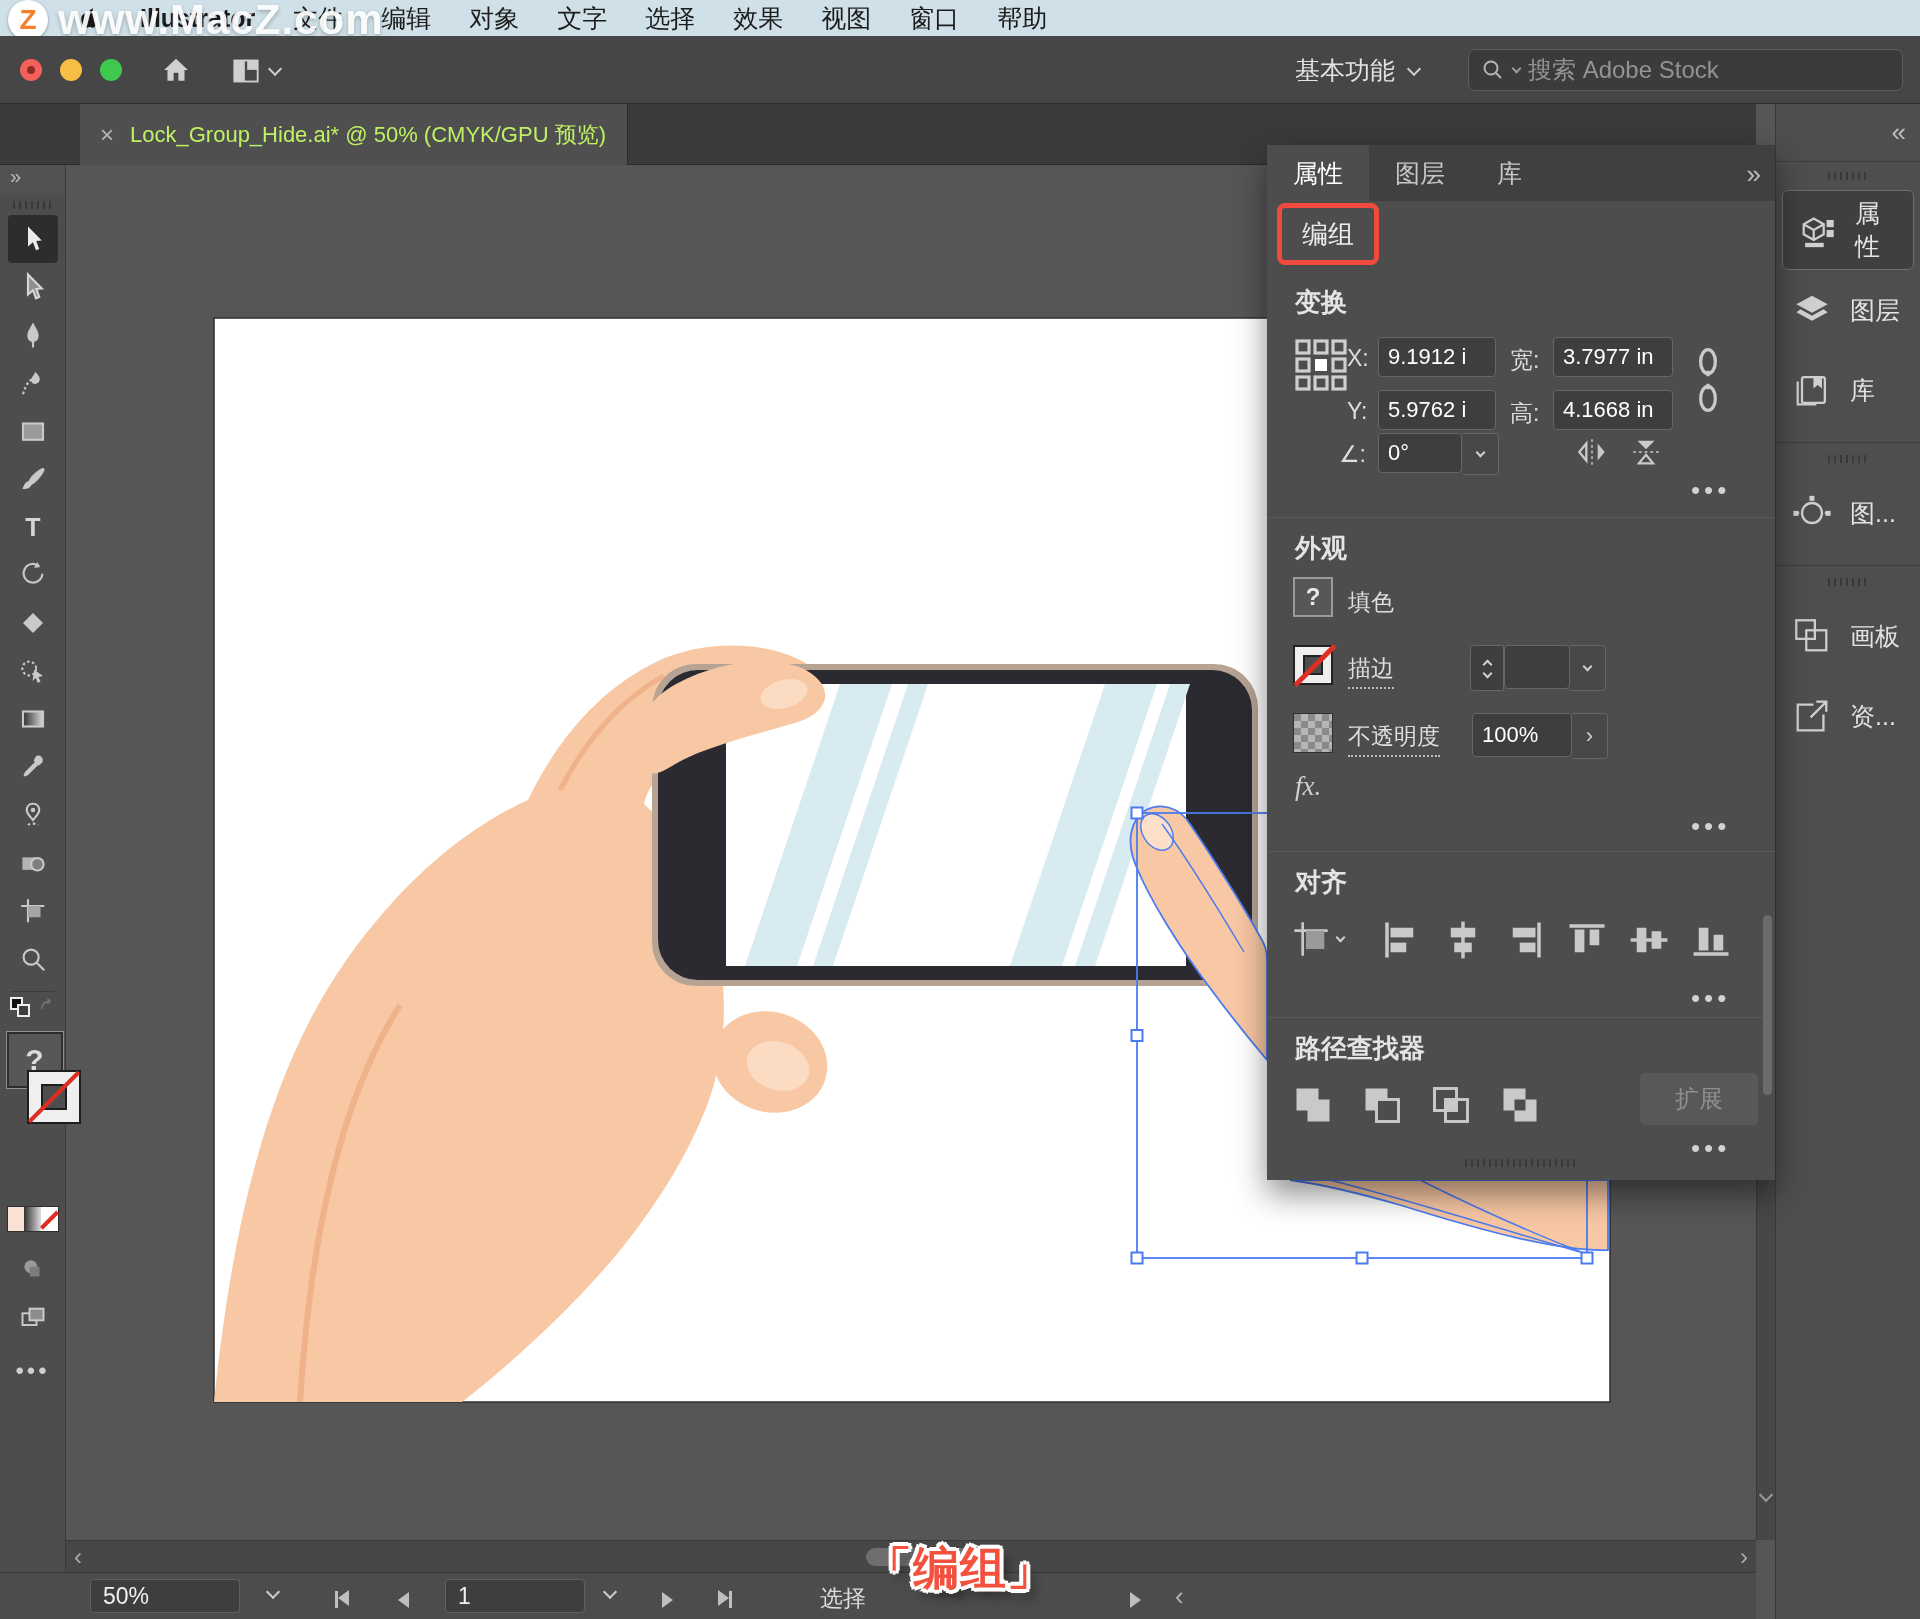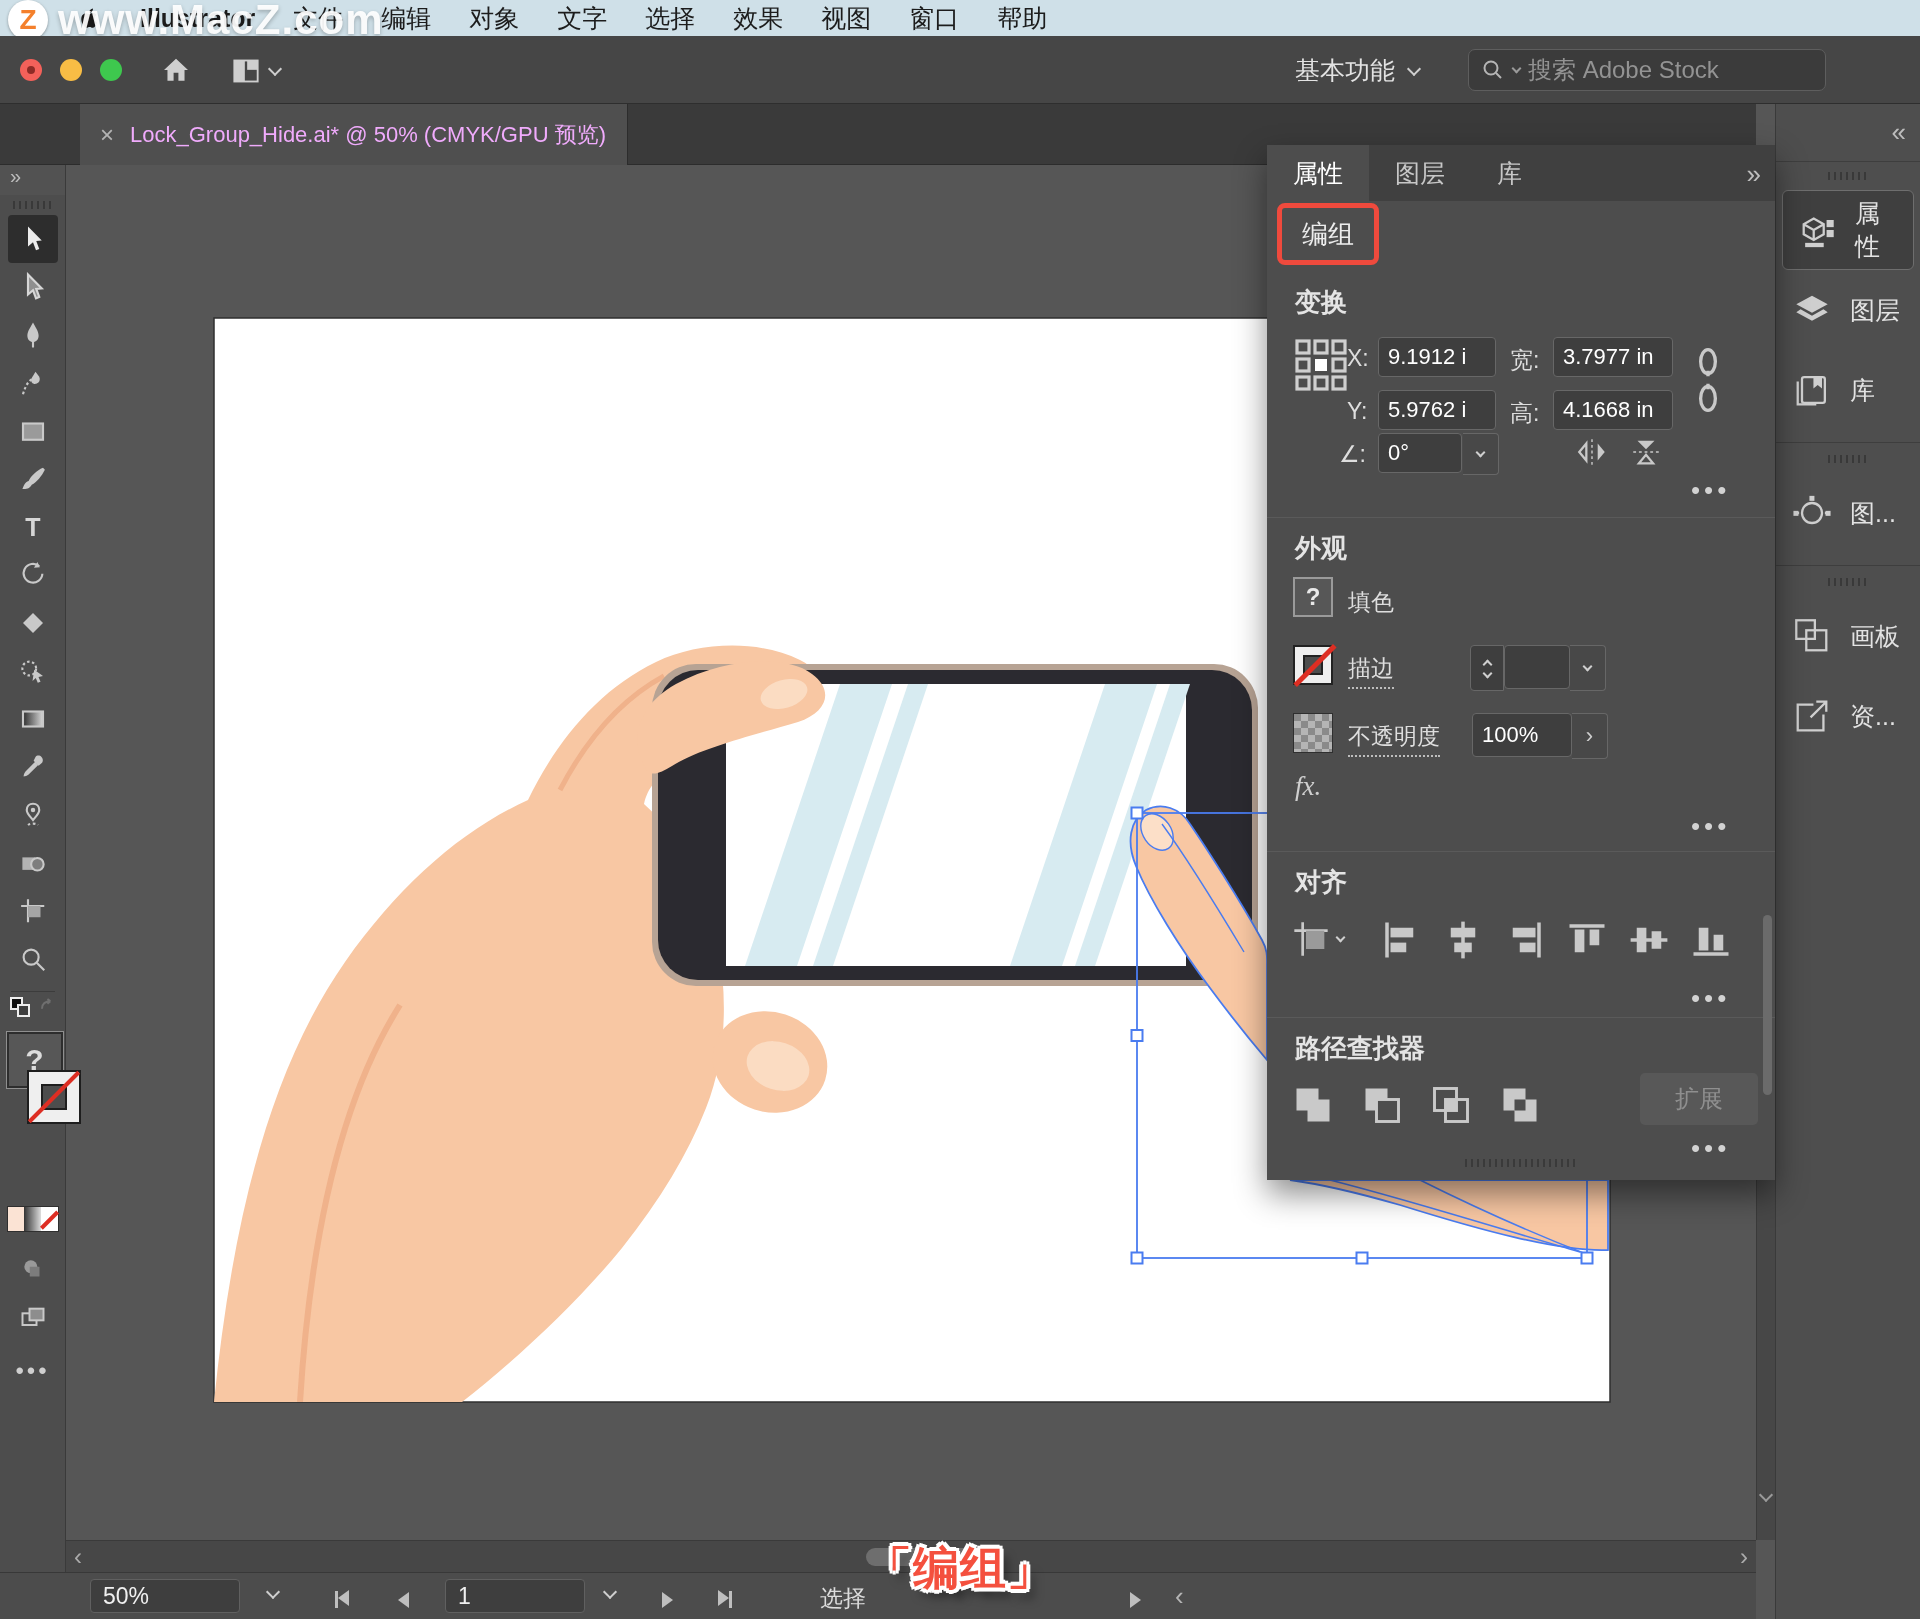--- a/index.html
+++ b/index.html
@@ -18,30 +18,30 @@
 
   
   .titlebar{left:0;top:36px;width:1920px;height:68px;background:#464646;border-bottom:1px solid #2e2e2e;}
   .tl{width:22px;height:22px;border-radius:50%;position:absolute;top:23px;}
   .tl.red{left:20px;background:#f3615a;}
   .tl.red::after{content:"";position:absolute;left:7px;top:7px;width:8px;height:8px;border-radius:50%;background:#8e2b26;}
   .tl.yel{left:60px;background:#f8bd45;}
   .tl.grn{left:100px;background:#3ec84e;}
   .title-text{position:absolute;left:0;right:0;top:20px;text-align:center;color:#cfcfcf;font-size:26px;}
   .workspace{position:absolute;left:1295px;top:18px;color:#e3e3e3;font-size:25px;display:flex;align-items:center;gap:14px;}
-  .searchbox{position:absolute;left:1468px;top:13px;width:358px;height:42px;background:#3b3b3b;border:1px solid #5e5e5e;border-radius:7px;display:flex;align-items:center;gap:8px;padding:0 12px;color:#939393;font-size:24px;}
+  .searchbox{position:absolute;left:1468px;top:13px;width:435px;height:42px;background:#3b3b3b;border:1px solid #5e5e5e;border-radius:7px;display:flex;align-items:center;gap:8px;padding:0 12px;color:#939393;font-size:24px;}
   .chev{display:inline-block;width:10px;height:10px;border-left:2px solid #cfcfcf;border-bottom:2px solid #cfcfcf;transform:rotate(-45deg);margin-top:-4px;}
   .chev.sm{width:7px;height:7px;}
   .chev.dark{border-color:#9a9a9a;}
 
   
   .tabbar{left:0;top:104px;width:1756px;height:61px;background:#3a3a3a;border-bottom:1px solid #2c2c2c;}
   .doctab{position:absolute;left:80px;top:0;height:61px;width:548px;background:#4f4f4f;display:flex;align-items:center;gap:16px;padding:0 20px;border-right:1px solid #2c2c2c;}
   .doctab .x{color:#b3b3b3;font-size:24px;}
-  .doctab .lbl{color:#f0abfc;font-size:22px;white-space:nowrap;}
+  .doctab .lbl{color:#bef264;font-size:22px;white-space:nowrap;}
 
   
   .toolbar{left:0;top:165px;width:66px;height:1407px;background:#4d4d4d;border-right:1px solid #3a3a3a;display:flex;flex-direction:column;align-items:center;}
   .tb-head{width:100%;height:30px;color:#bdbdbd;font-size:20px;padding-left:10px;background:#525252;}
   .grip{width:40px;height:8px;background-image:repeating-linear-gradient(90deg,#393939 0 2px,transparent 2px 6px);margin:6px 0;}
   .tool{width:50px;height:48px;display:flex;align-items:center;justify-content:center;border-radius:4px;}
   .tool.active{background:#2d2d2d;}
   .tool svg{stroke:#c9c9c9;fill:none;stroke-width:1.7;}
   .tool.active svg{stroke:#f2f2f2;}
   .tb-div{width:44px;height:1px;background:#3c3c3c;margin:8px 0 4px;}

